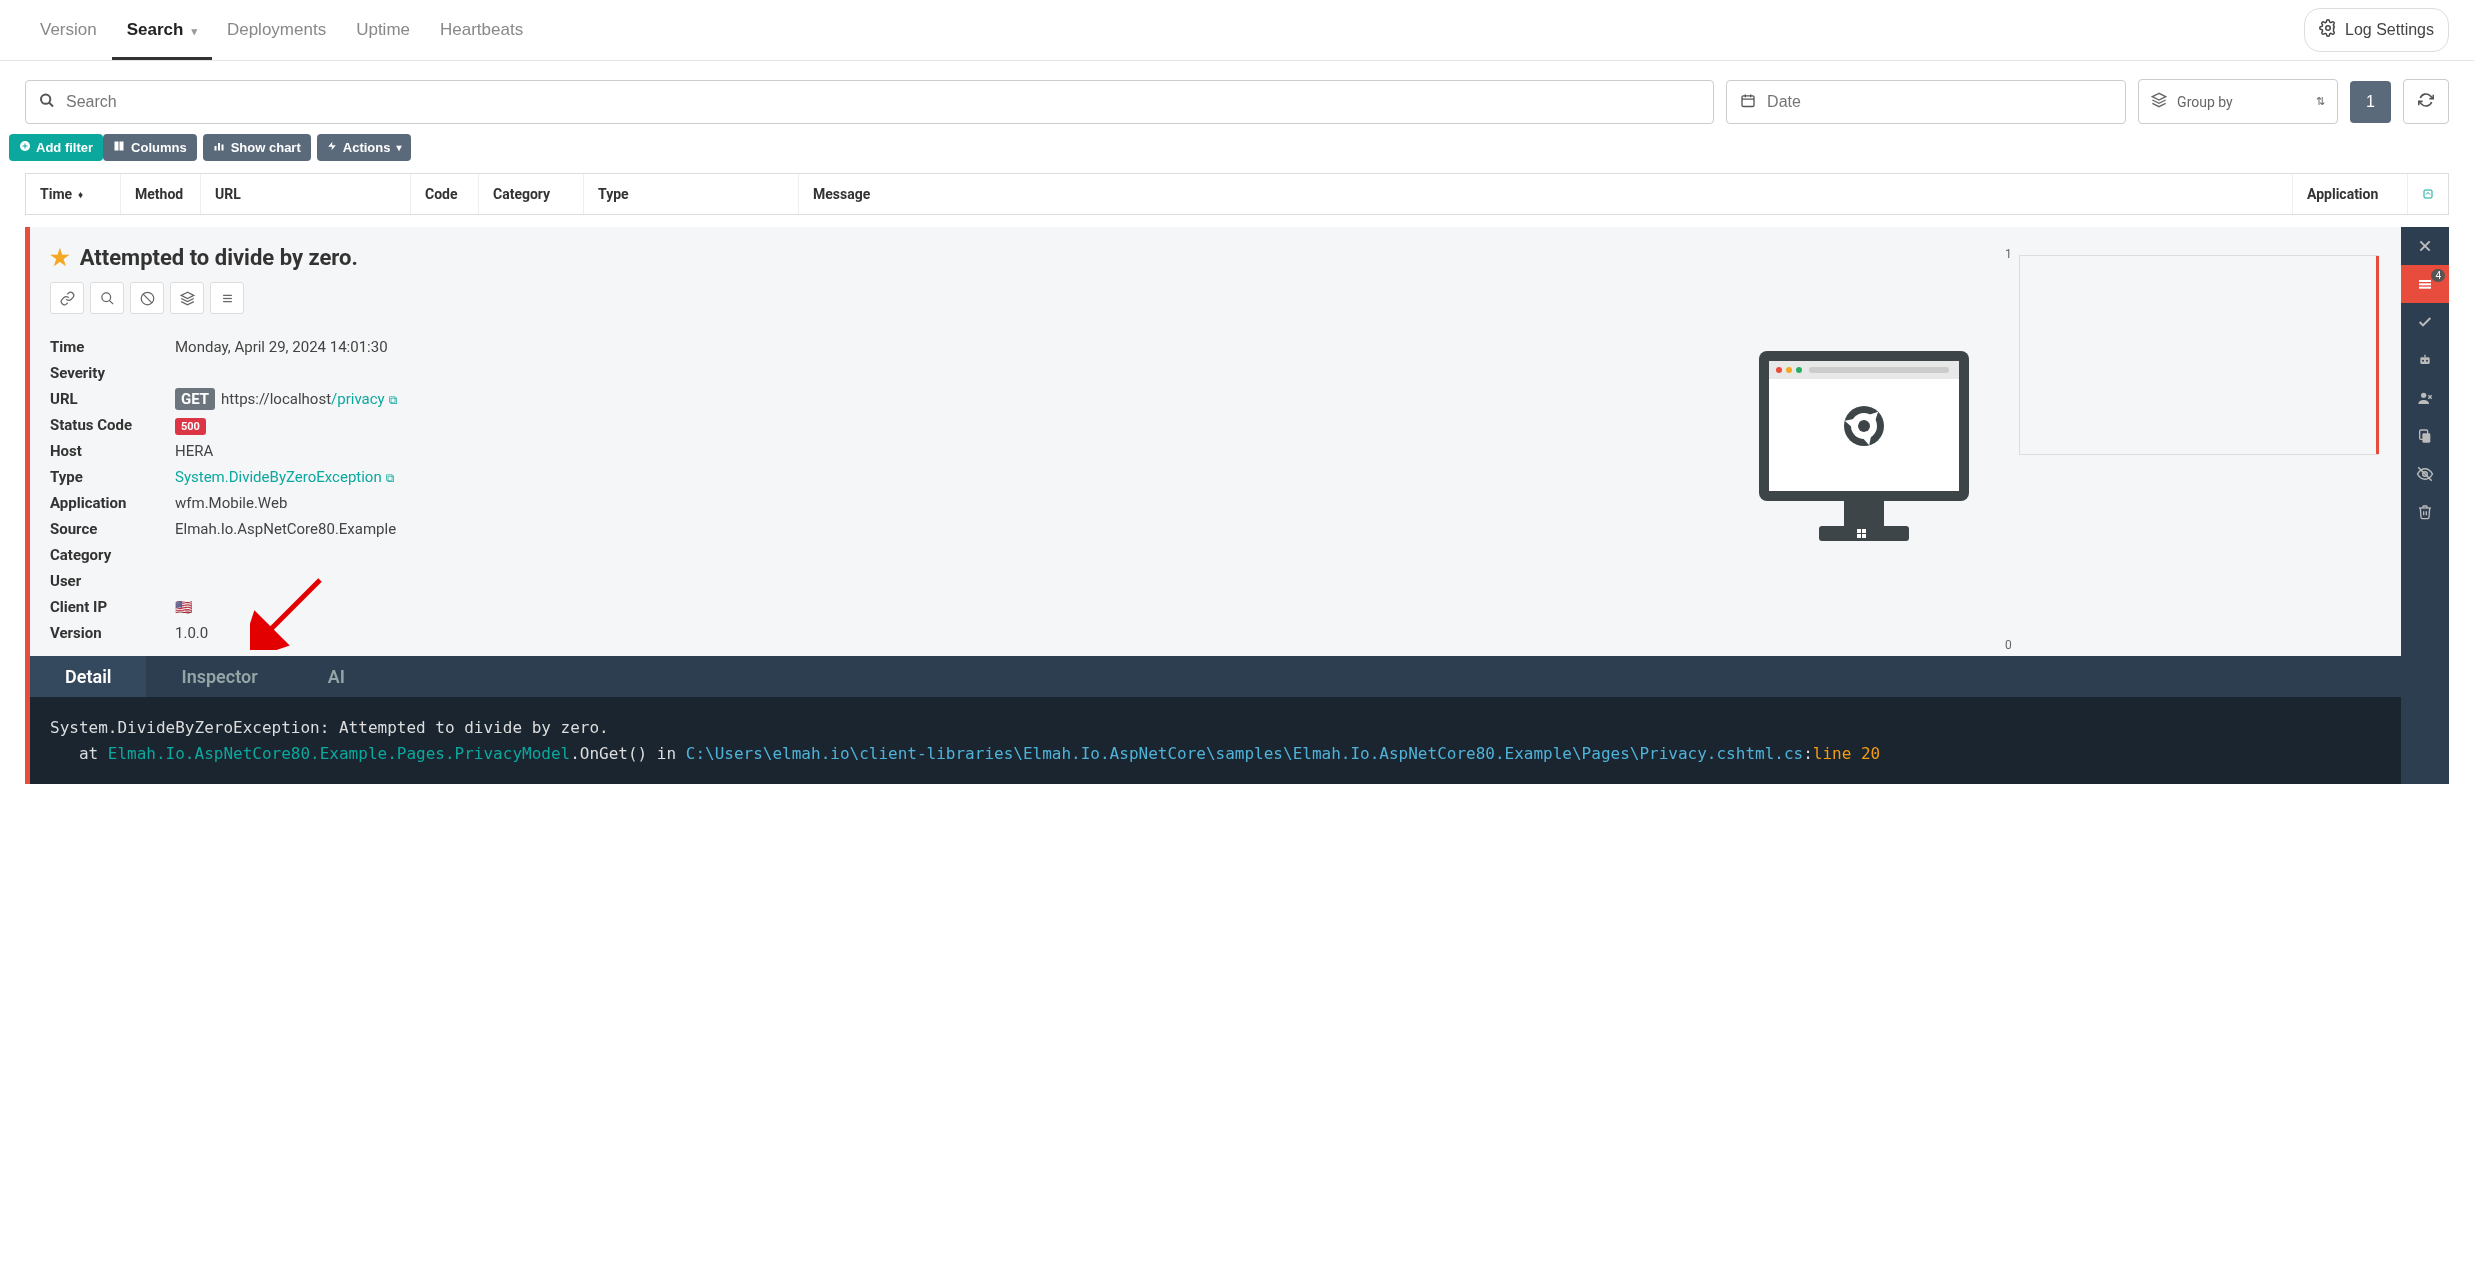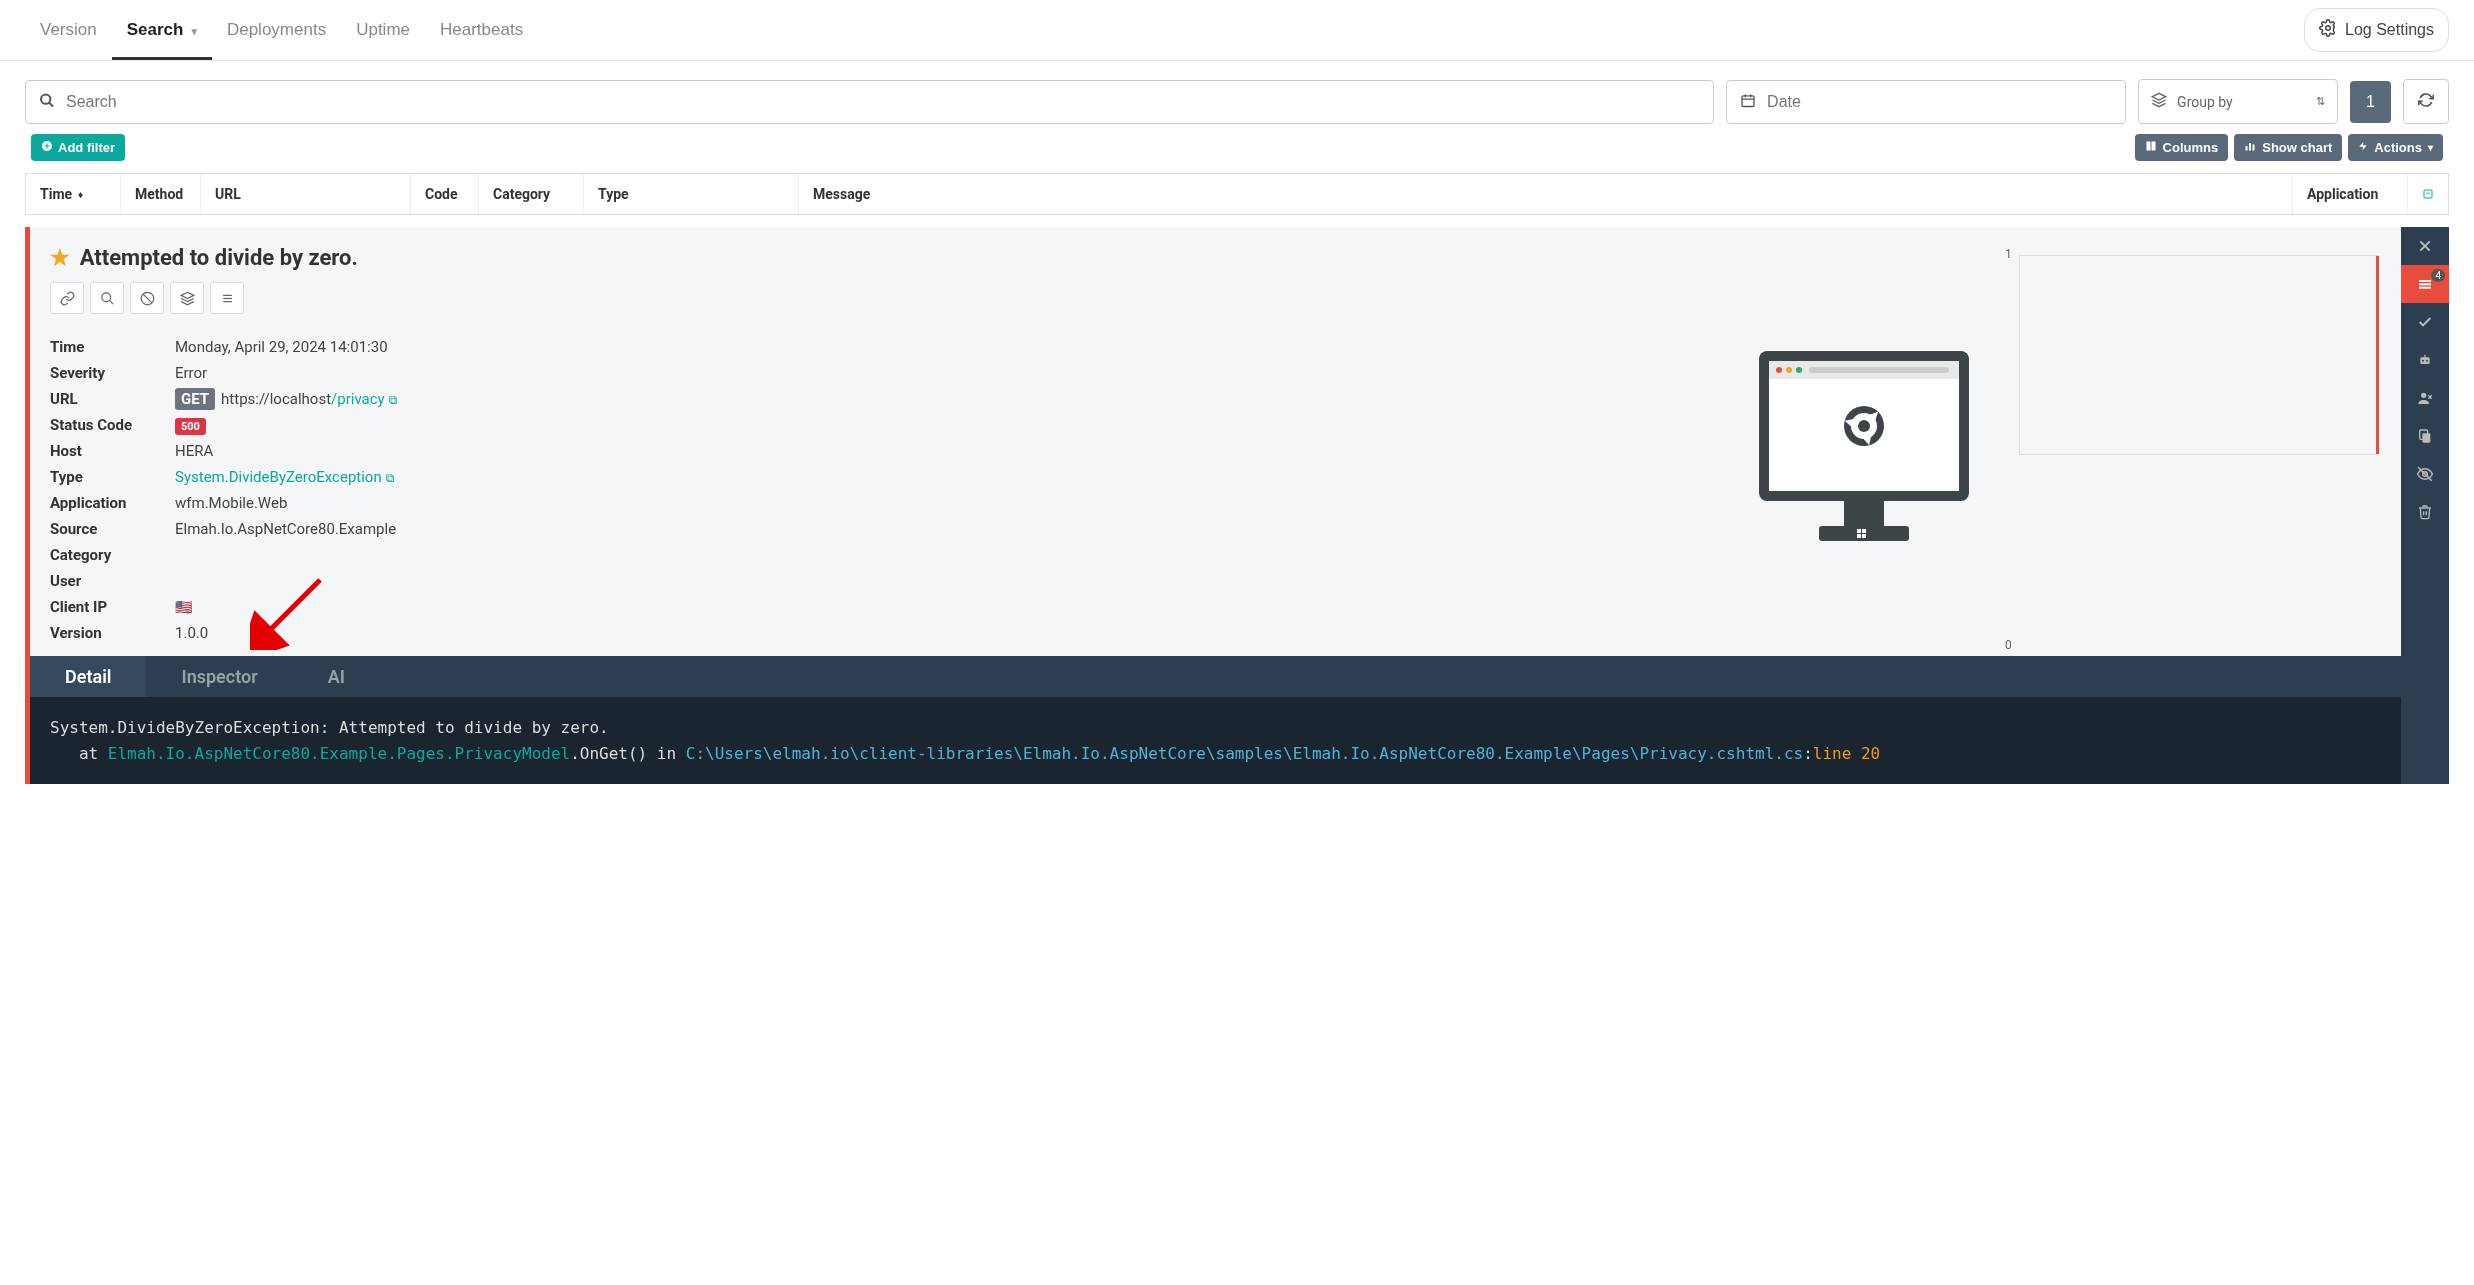--- a/index.html
+++ b/index.html
@@ -17,21 +17,21 @@
 .search-box input { width: 100%; padding: 12px 12px 12px 40px; border: 1px solid #ccc; border-radius: 4px; font-size: 16px; }
 .search-box .icon { position: absolute; left: 14px; top: 50%; transform: translateY(-50%); color: #555; }
 .date-box { width: 400px; position: relative; }
 .date-box input { width: 100%; padding: 12px 12px 12px 40px; border: 1px solid #ccc; border-radius: 4px; font-size: 16px; }
 .date-box .icon { position: absolute; left: 14px; top: 50%; transform: translateY(-50%); color: #555; }
 .groupby { width: 200px; border: 1px solid #ccc; border-radius: 4px; padding: 12px; display: flex; align-items: center; gap: 10px; color: #666; }
 .groupby .sortarrows { margin-left: auto; font-size: 11px; }
 .count-btn { background: #5a6a7a; color: #fff; border: none; border-radius: 4px; padding: 12px 16px; font-size: 16px; }
 .refresh-btn { background: #fff; border: 1px solid #ccc; border-radius: 4px; padding: 12px 14px; cursor: pointer; color: #555; }
 
-.toolbar2 { display: flex; justify-content: space-between; padding: 0 31px 12px; }
+.toolbar2 { display: flex; padding: 0 9px 12px; }
 .add-filter { background: #0ba89e; color: #fff; border: none; border-radius: 4px; padding: 6px 10px; font-size: 13px; font-weight: 600; display: flex; align-items: center; gap: 5px; cursor: pointer; }
 .toolbar2-right { display: flex; gap: 6px; }
 .tb-btn { background: #5a6a7a; color: #fff; border: none; border-radius: 4px; padding: 6px 10px; font-size: 13px; font-weight: 600; display: flex; align-items: center; gap: 6px; cursor: pointer; }
 
 .table-head { display: flex; border: 1px solid #ddd; margin: 0 25px; background: #fff; }
 .th { padding: 12px 14px; font-weight: 700; font-size: 14px; border-right: 1px solid #eee; }
 .th:last-child { border-right: none; }
 .th-time { width: 95px; display: flex; align-items: center; gap: 6px; }
 .th-method { width: 80px; }
 .th-url { width: 210px; }
@@ -246,21 +246,20 @@
             </svg>
           </button>
       </div>
 
       <div class="kv-row">
           <div class="kv-label">Time</div>
           <div class="kv-value">Monday, April 29, 2024 14:01:30</div>
         </div>
       <div class="kv-row">
           <div class="kv-label">Severity</div>
-          <div class="kv-value">Error</div>
         </div>
       <div class="kv-row">
           <div class="kv-label">URL</div>
           <div class="kv-value"><span class="badge-get">GET</span><span>https://localhost</span><span class="link-teal">/privacy</span><span class="ext-icon">⧉</span></div>
         </div>
       <div class="kv-row">
           <div class="kv-label">Status Code</div>
           <div class="kv-value"><span class="badge-500">500</span></div>
         </div>
       <div class="kv-row">

